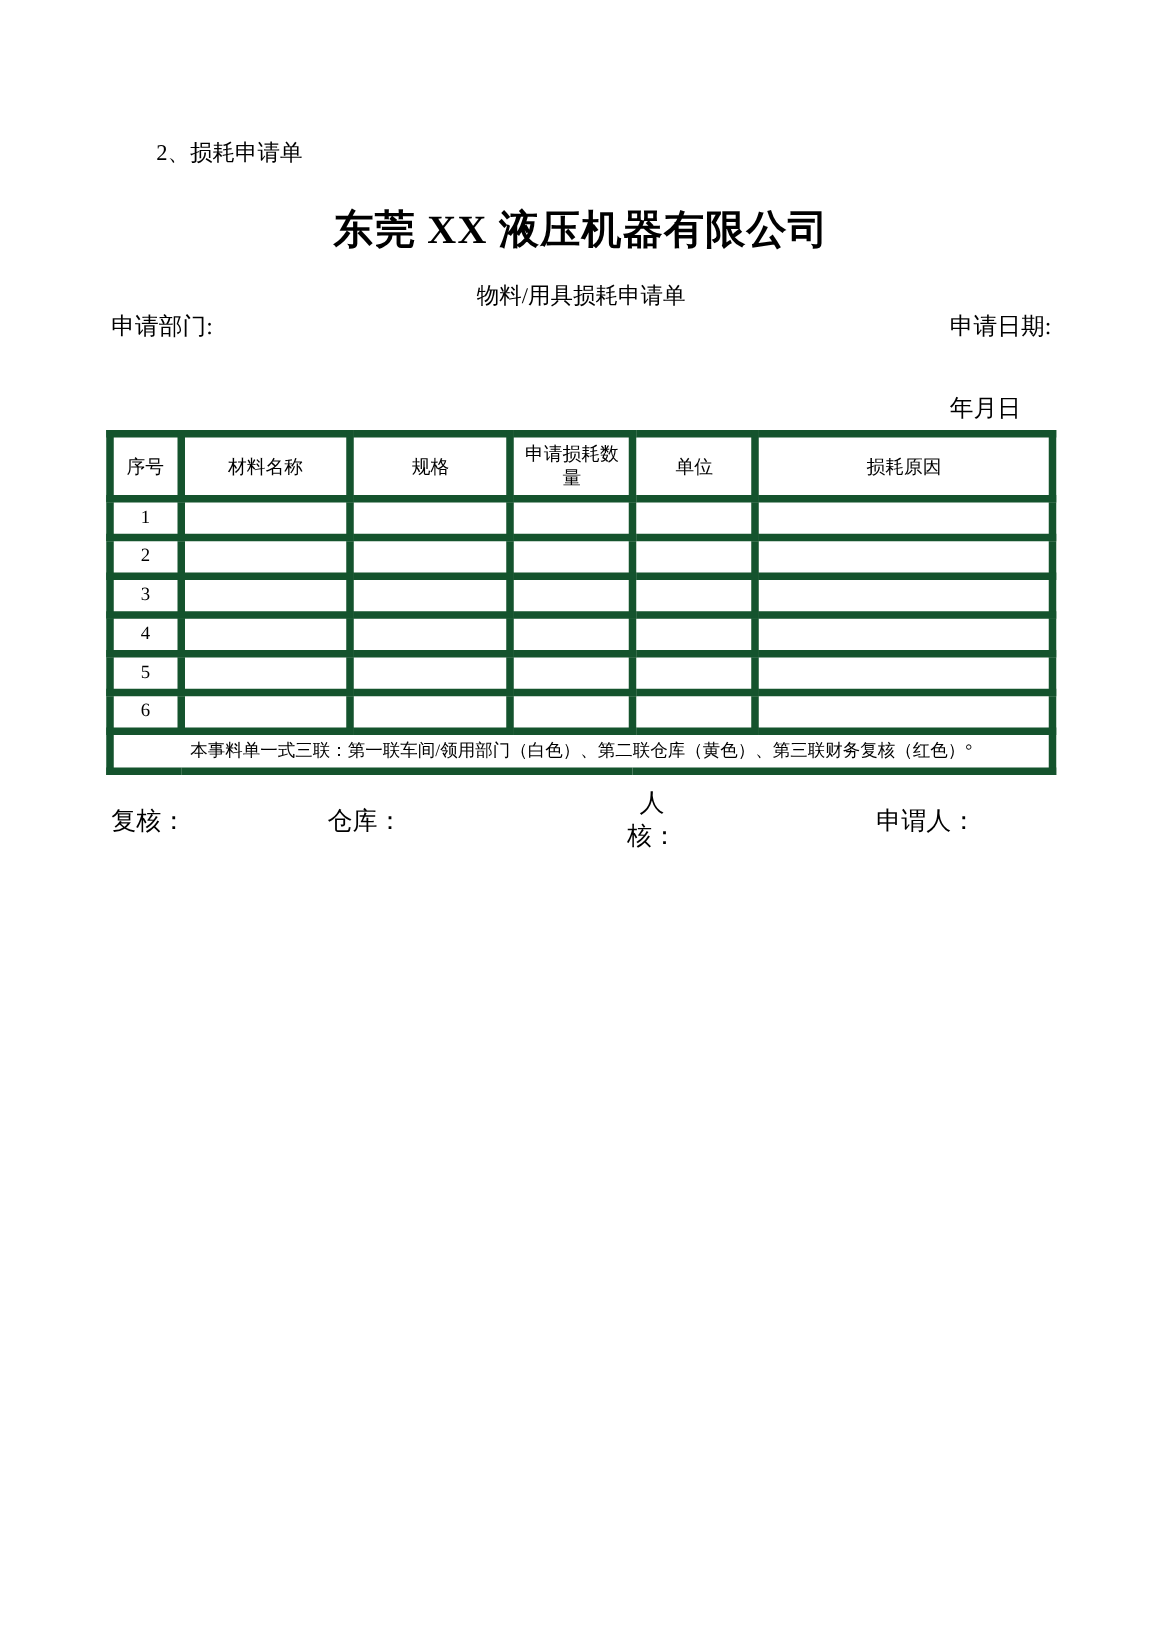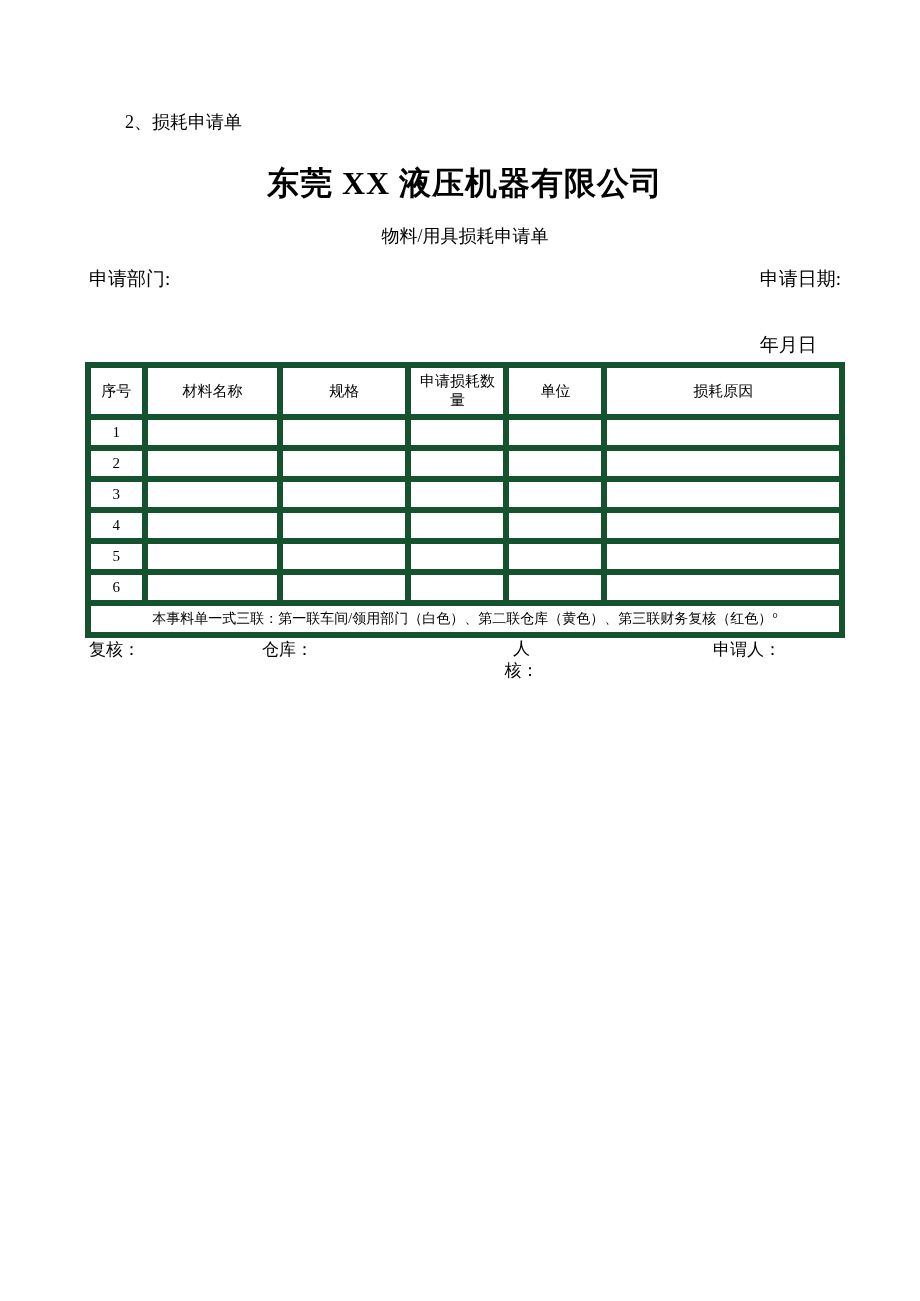--- a/index.html
+++ b/index.html
@@ -23,21 +23,20 @@
     .company-title {
       text-align: center;
       font-size: 32px;
       font-weight: bold;
       margin-bottom: 18px;
       letter-spacing: 1px;
     }
     .form-title {
       text-align: center;
       font-size: 18px;
-      margin-bottom: 18px;
     }
     .top-row {
       display: flex;
       margin-bottom: 4px;
       font-size: 19px;
       padding: 0 4px;
     }
     .top-left {
       flex: 1;
     }
@@ -71,22 +70,24 @@
     .col-qty { width: 13%; }
     .col-unit { width: 13%; }
     .col-reason { width: 31.5%; }
     .footer-note {
       text-align: center;
       padding: 4px 6px;
       font-size: 14px;
     }
     .bottom-row {
       display: flex;
-      font-size: 17px;
+      margin-top: 10px;
+      font-size: 20px;
       padding: 0 4px;
+      align-items: center;
     }
     .bottom-item {
       flex: 1;
     }
     .bottom-center {
       text-align: center;
     }
     .double-line {
       line-height: 1.3;
     }

